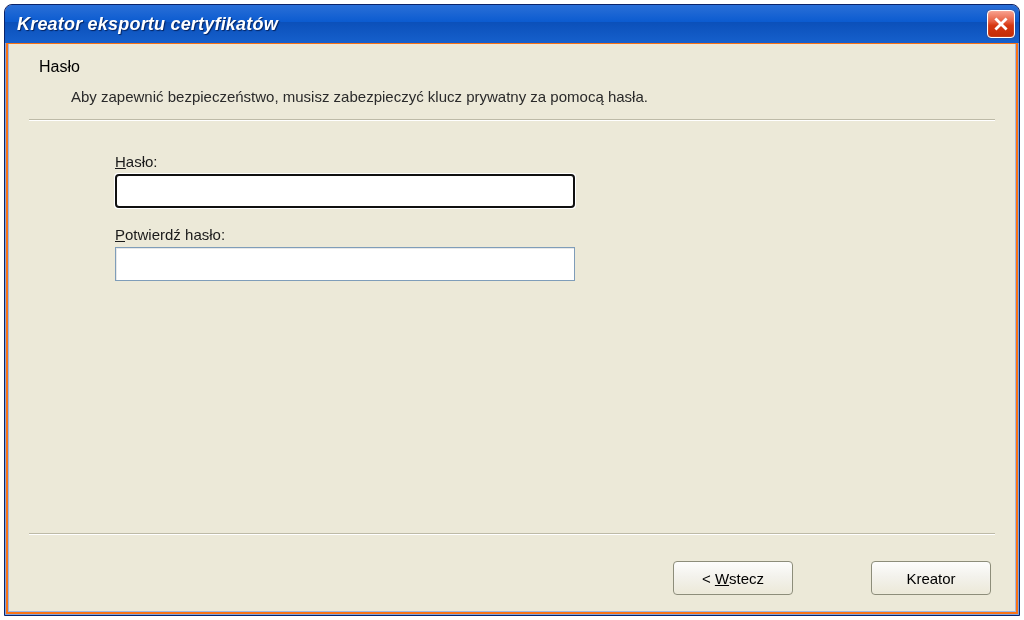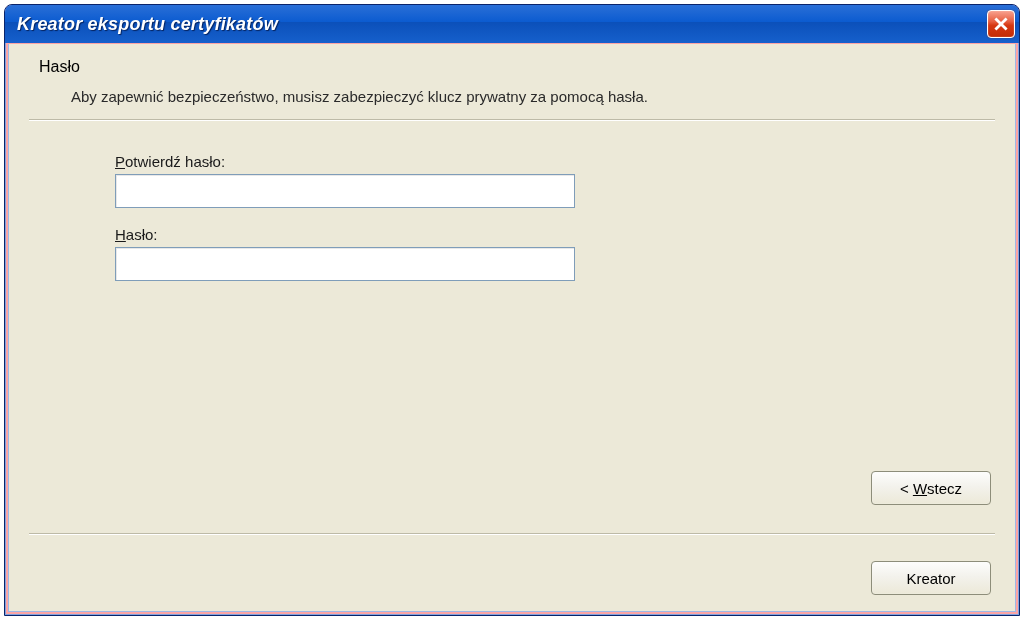--- a/index.html
+++ b/index.html
@@ -8,21 +8,21 @@
     width: 1024px; height: 620px;
     font-family: Tahoma, Verdana, Arial, sans-serif;
     font-size: 13px;
     background: #ffffff;
     overflow: hidden;
   }
   .window {
     position: absolute;
     left: 4px; top: 4px;
     width: 1016px; height: 612px;
-    background: #fca5a5;
+    background: #f97316;
     border: 1px solid #0a246a;
     border-radius: 8px 8px 0 0;
     box-shadow: inset 0 0 0 1px #7fa3e0;
   }
   .titlebar {
     height: 38px;
     background: linear-gradient(to bottom, #2a6fd7 0%, #0b5bd0 45%, #0b50ba 46%, #1660cc 100%);
     border-radius: 7px 7px 0 0;
     display: flex;
     align-items: center;
@@ -115,21 +115,20 @@
     border-top: 1px solid #bdbaa7;
     border-bottom: 1px solid #ffffff;
     height: 0;
   }
   .footer {
     position: absolute;
     right: 24px; bottom: 16px;
     display: flex;
     gap: 28px;
     align-items: center;
-    flex-direction: column;
   }
   .btn {
     min-width: 120px;
     height: 34px;
     padding: 0 18px;
     font-family: Tahoma, Verdana, Arial, sans-serif;
     font-size: 15px;
     color: #000;
     background: linear-gradient(to bottom, #fdfdfc 0%, #f3f2ec 45%, #ece9d8 100%);
     border: 1px solid #8d8d7a;
@@ -165,30 +164,30 @@
     <div class="header-block">
       <div class="header-title">Hasło</div>
       <div class="header-desc">Aby zapewnić bezpieczeństwo, musisz zabezpieczyć klucz prywatny za pomocą hasła.</div>
       <hr class="sep">
     </div>
 
     <div class="body-area">
 
       <div class="field-group">
         <label class="field-label">
+          <span class="ul">H</span><span>asło:</span>
+        </label>
+        <input type="password" class="pw-input" autofocus="" value="" style="">
+      </div>
+
+      <div class="field-group">
+        <label class="field-label">
           <span class="ul">P</span><span>otwierdź hasło:</span>
         </label>
         <input type="password" class="pw-input" value="" style="">
-      </div>
-
-      <div class="field-group">
-        <label class="field-label">
-          <span class="ul">H</span><span>asło:</span>
-        </label>
-        <input type="password" class="pw-input" autofocus="" value="" style="">
       </div>
     </div>
 
     <hr class="footer-sep">
 
     <div class="footer">
       <button class="btn">
         <span>&lt; </span><span class="ul">W</span><span>stecz</span>
       </button>
       <div class="cancel-gap"></div>

